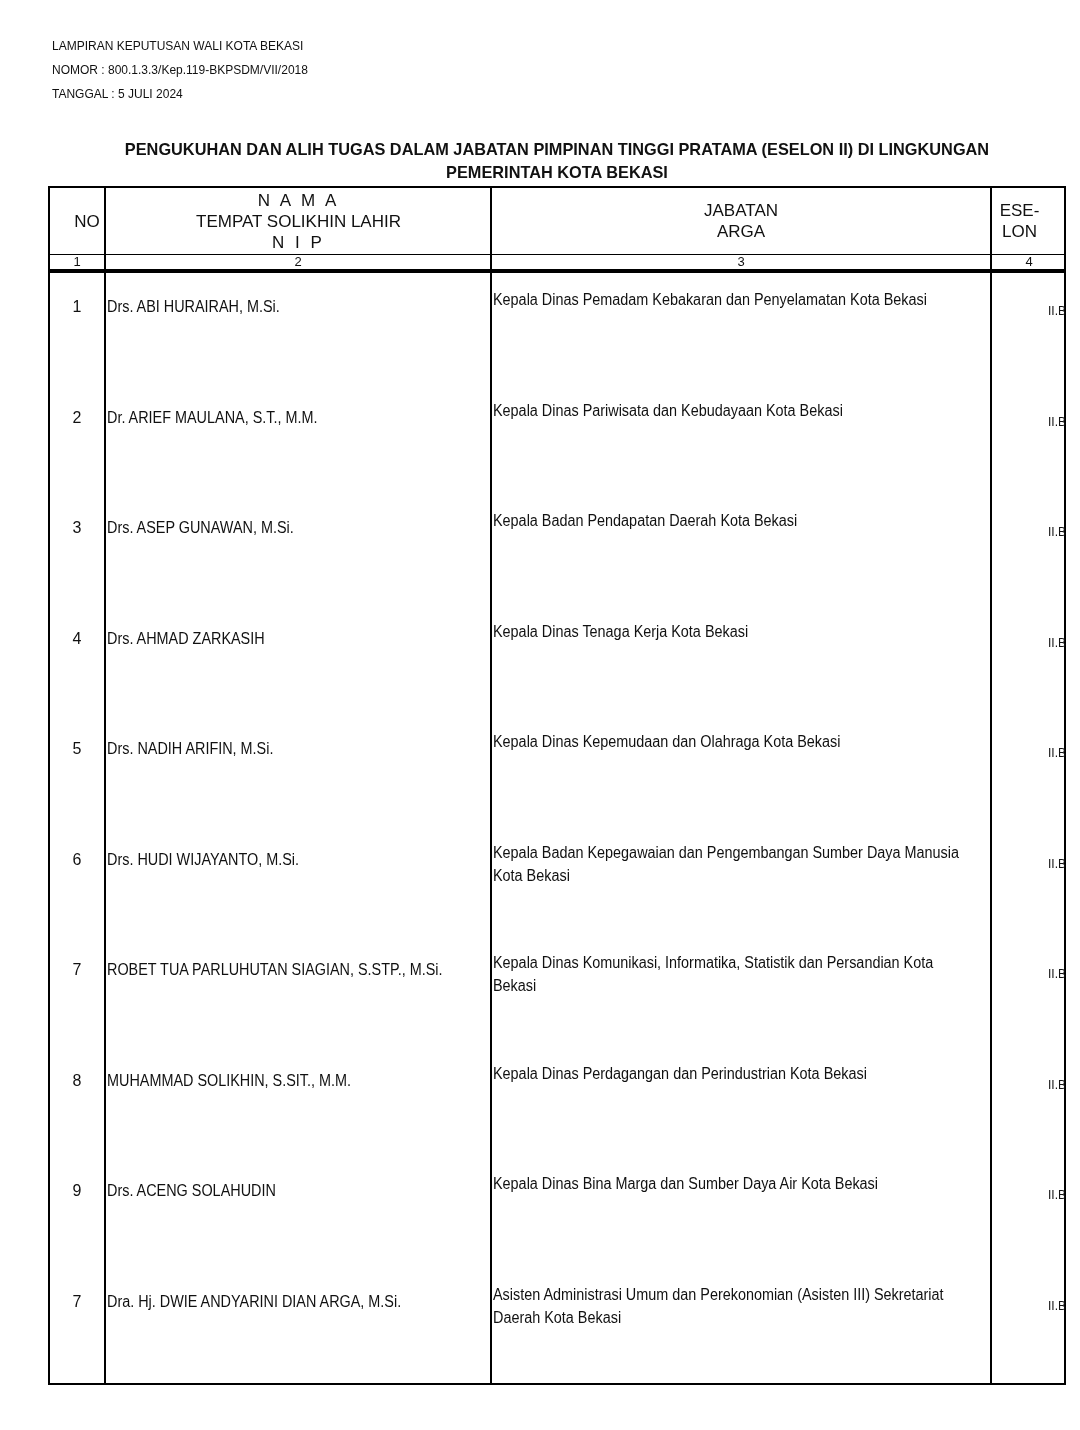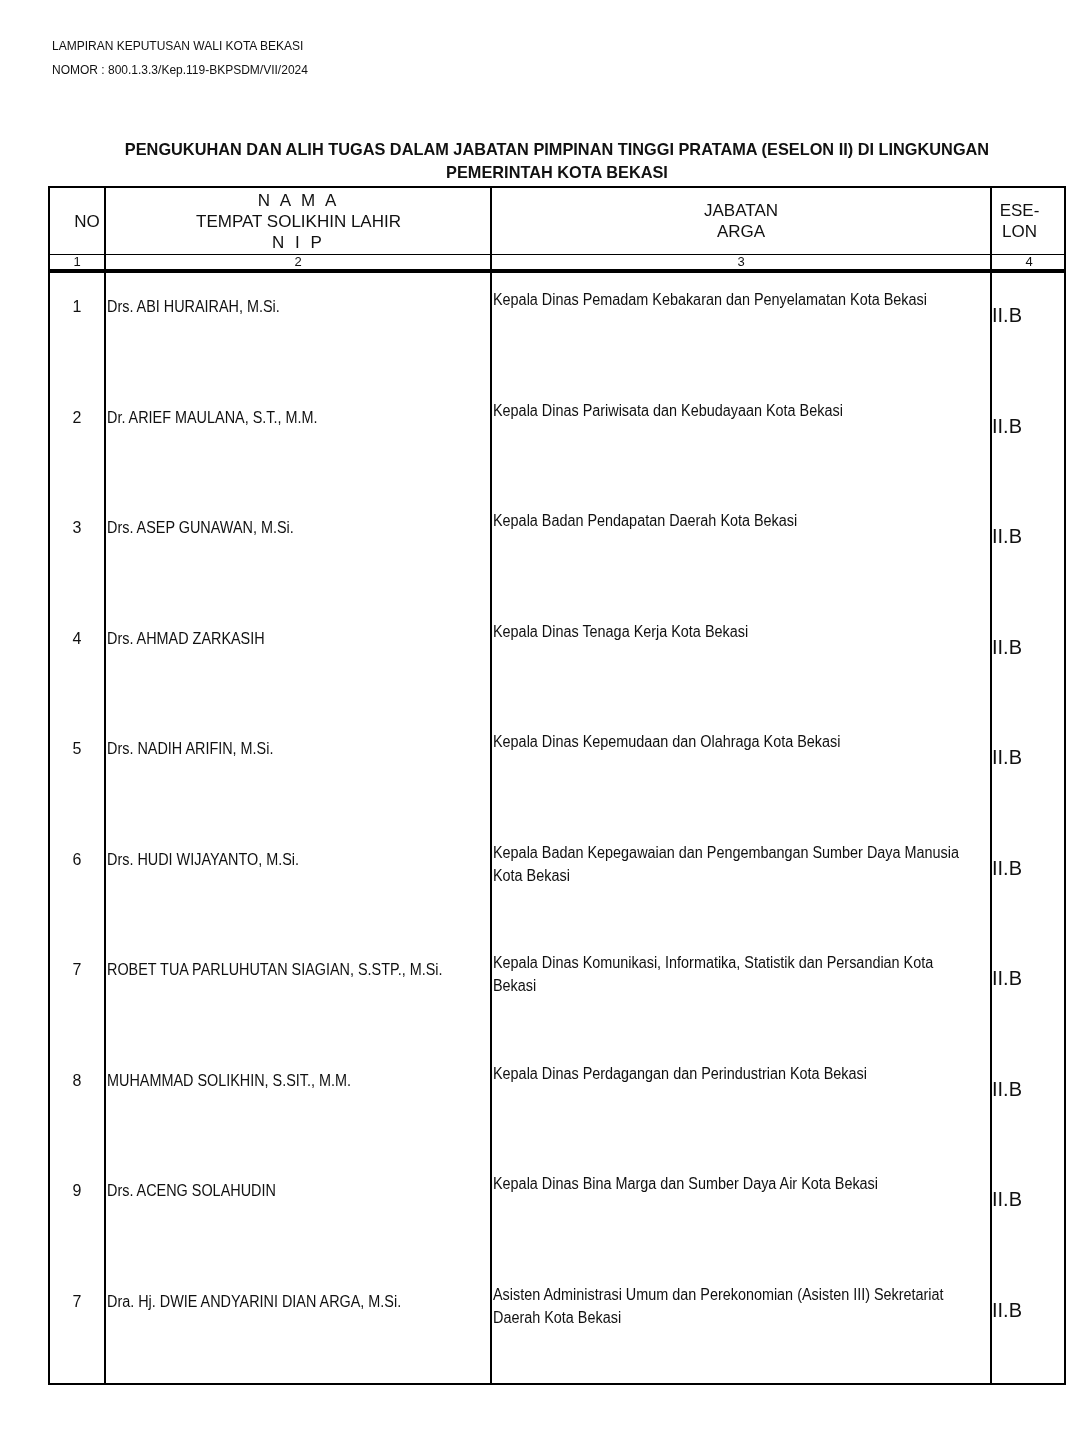--- a/index.html
+++ b/index.html
@@ -19,28 +19,29 @@
   .hdr.c2 { left: 442px; width: 498px; }
   .hdr.c3 { left: 942px; width: 55px; }
   .spaced { letter-spacing: 3px; }
   .num { position: absolute; top: 67px; height: 14px; text-align: center; font-size: 13px; line-height: 14px; }
   .num.c0 { left: 0; width: 54px; } .num.c1 { left: 56px; width: 384px; } .num.c2 { left: 442px; width: 498px; } .num.c3 { left: 942px; width: 74px; }
   .rows { position: absolute; top: 85px; left: 0; right: 0; }
   .row { position: relative; height: 110.5px; }
   .cell-no { position: absolute; left: 0; width: 54px; top: 25px; text-align: center; font-size: 16px; }
   .cell-name { position: absolute; left: 57px; top: 25px; font-size: 16px; white-space: nowrap; transform: scaleX(0.9); transform-origin: left top; }
   .cell-job { position: absolute; left: 443px; top: 15px; width: 540px; font-size: 16px; line-height: 23px; transform: scaleX(0.9); transform-origin: left top; }
-  .cell-es { position: absolute; left: 942px; width: 74px; top: 31px; text-align: left; font-size: 20px; }
+  .cell-es { position: absolute; left: 942px; width: 74px; top: 31px; text-align: right; font-size: 12px; }
 </style>
 </head>
 <body>
 
 <div class="meta">
   <div>LAMPIRAN KEPUTUSAN WALI KOTA BEKASI</div>
-  <div>NOMOR : 800.1.3.3/Kep.119-BKPSDM/VII/2024</div>
+  <div>NOMOR : 800.1.3.3/Kep.119-BKPSDM/VII/2018</div>
+  <div>TANGGAL : 5 JULI 2024</div>
 </div>
 
 <div class="title">
   <div>PENGUKUHAN DAN ALIH TUGAS DALAM JABATAN PIMPINAN TINGGI PRATAMA (ESELON II) DI LINGKUNGAN</div>
   <div>PEMERINTAH KOTA BEKASI</div>
 </div>
 
 <div class="tbl">
   <div class="vline v1"></div>
   <div class="vline v2"></div>

